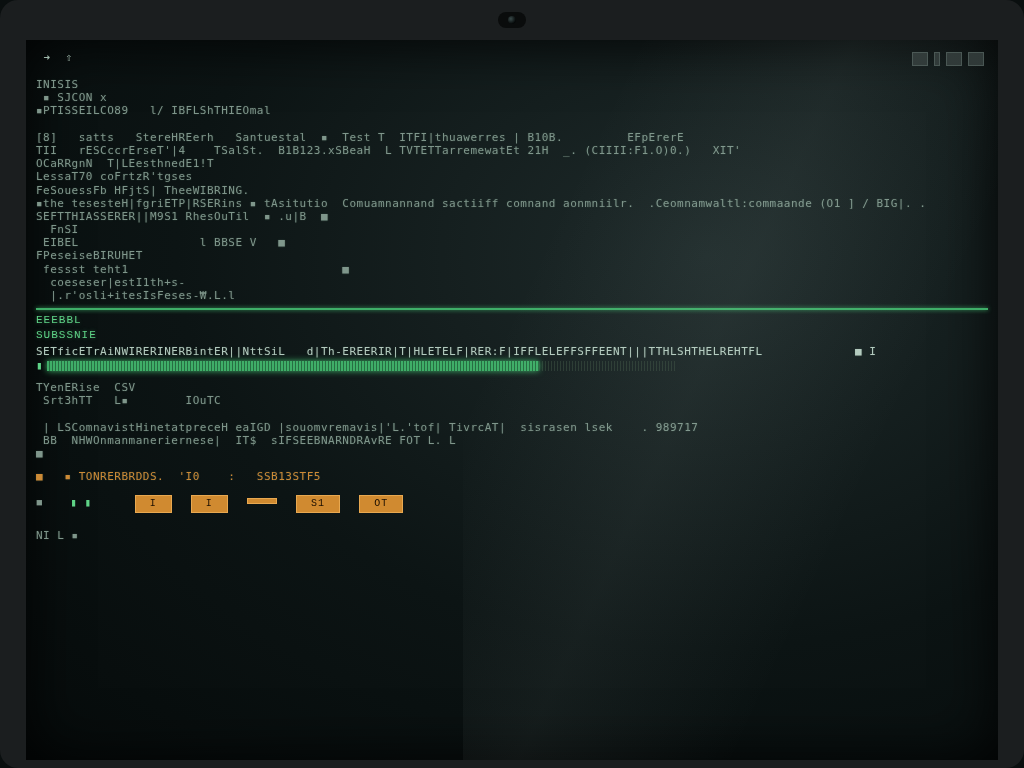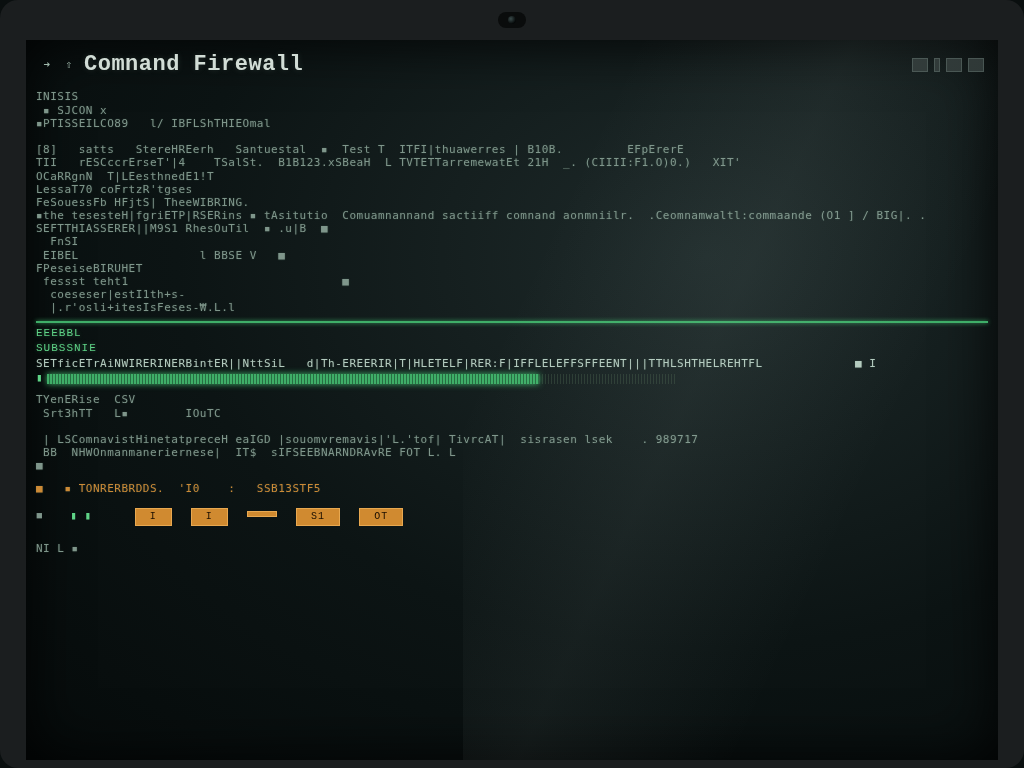--- a/index.html
+++ b/index.html
@@ -142,21 +142,20 @@
 <body>
 
 <div class="bezel"></div>
 <div class="camera"></div>
 
 <div class="screen">
 
   <div class="titlebar">
     <span class="hdr-icon">➜</span>
     <span class="hdr-icon">⇧</span>
-    <span class="title">Comnand Firewall</span>
     <div class="winbtns">
       <span class="wb"></span>
       <span class="wb sm"></span>
       <span class="wb"></span>
       <span class="wb"></span>
     </div>
   </div>
 
   <pre class="block-lines">INISIS
  ▪ SJCON x

